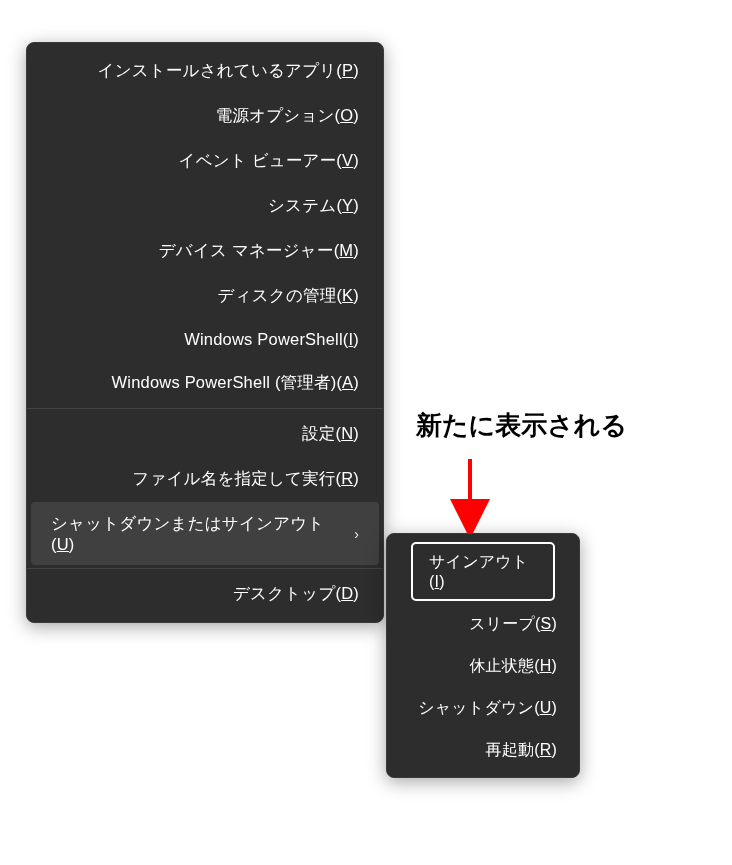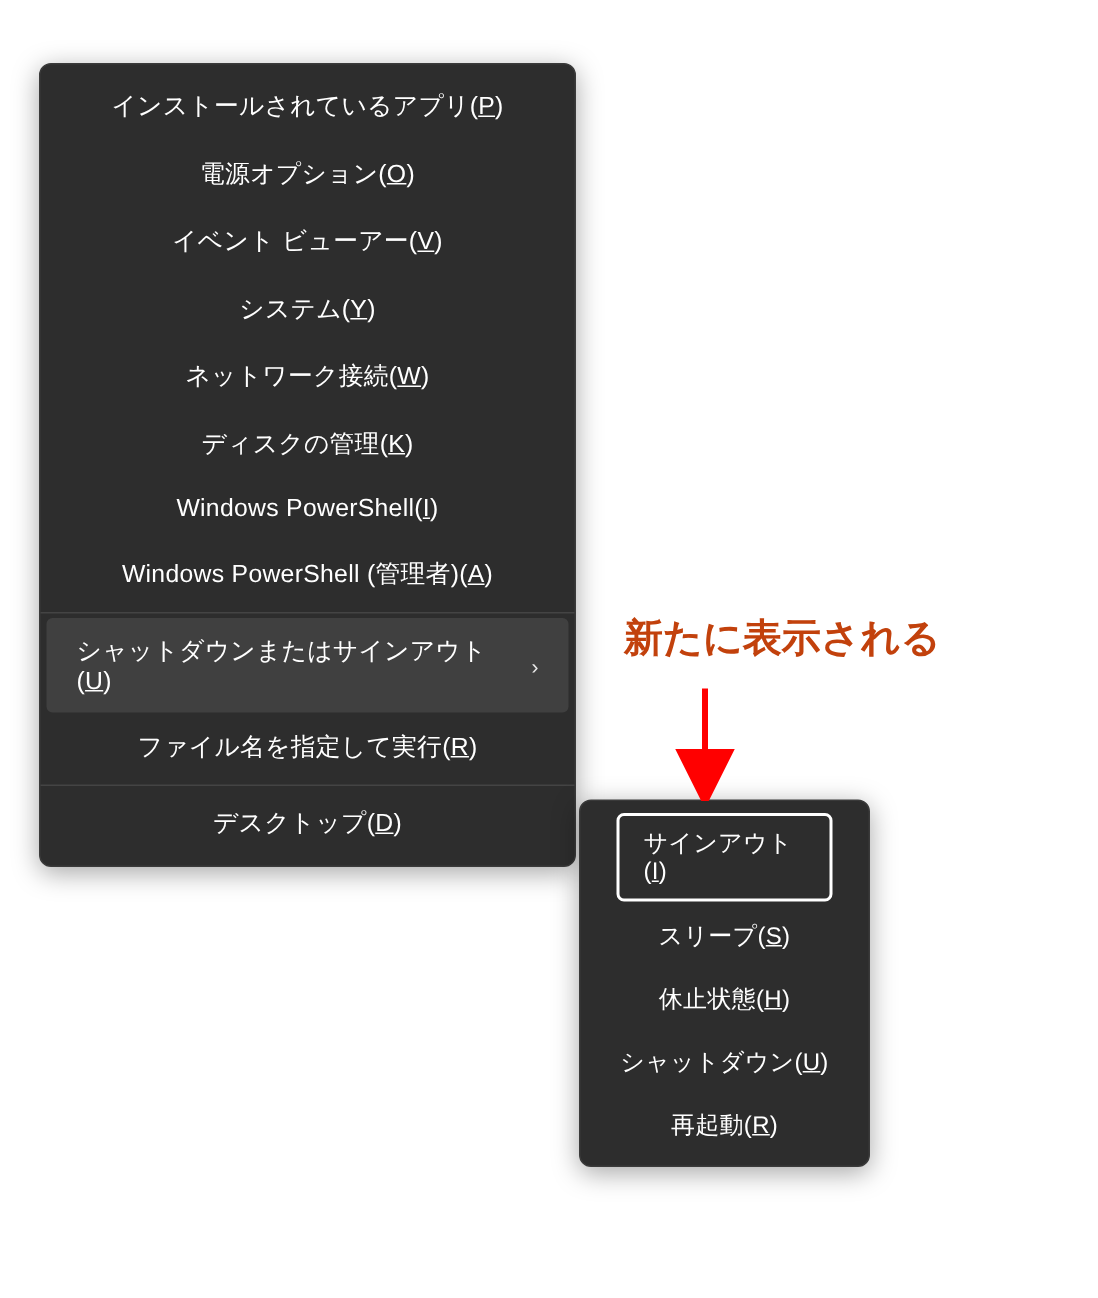--- a/index.html
+++ b/index.html
@@ -24,21 +24,21 @@
       background: #2d2d2d;
       border: 1px solid #3a3a3a;
       border-radius: 8px;
       box-shadow: 0 4px 18px rgba(0,0,0,0.35);
       padding: 5px 0;
     }
 
     .menu-item {
       display: flex;
       align-items: center;
-      justify-content: center;
+      justify-content: flex-end;
       padding: 11px 20px;
       color: #ffffff;
       font-size: 16.5px;
       cursor: pointer;
       border-radius: 4px;
       margin: 1px 4px;
     }
 
     .menu-item.highlighted {
       background: #404040;
@@ -87,21 +87,21 @@
       margin: 3px 24px;
       padding: 8px 16px;
     }
 
     .annotation {
       position: absolute;
       top: 408px;
       left: 416px;
       font-size: 26px;
       font-weight: bold;
-      color: #c2410c;
+      color: #000000;
     }
 
     .arrow {
       position: absolute;
       top: 454px;
       left: 450px;
       width: 40px;
       height: 80px;
     }
 
@@ -120,38 +120,41 @@
     <div class="menu-item">
       <span class="label">電源オプション(<span class="accelerator">O</span>)</span>
     </div>
     <div class="menu-item">
       <span class="label">イベント ビューアー(<span class="accelerator">V</span>)</span>
     </div>
     <div class="menu-item">
       <span class="label">システム(<span class="accelerator">Y</span>)</span>
     </div>
     <div class="menu-item">
-      <span class="label">ネットワーク接続(<span class="accelerator">W</span>)</span>
+      <span class="label">デバイス マネージャー(<span class="accelerator">M</span>)</span>
     </div>
     <div class="menu-item">
       <span class="label">ディスクの管理(<span class="accelerator">K</span>)</span>
     </div>
     <div class="menu-item">
       <span class="label">Windows PowerShell(<span class="accelerator">I</span>)</span>
     </div>
     <div class="menu-item">
       <span class="label">Windows PowerShell (管理者)(<span class="accelerator">A</span>)</span>
     </div>
     <div class="menu-separator"></div>
+    <div class="menu-item">
+      <span class="label">設定(<span class="accelerator">N</span>)</span>
+    </div>
+    <div class="menu-item">
+      <span class="label">ファイル名を指定して実行(<span class="accelerator">R</span>)</span>
+    </div>
     <div class="menu-item highlighted">
       <span class="label">シャットダウンまたはサインアウト(<span class="accelerator">U</span>)</span>
       <span class="chevron">›</span>
-    </div>
-    <div class="menu-item">
-      <span class="label">ファイル名を指定して実行(<span class="accelerator">R</span>)</span>
     </div>
     <div class="menu-separator"></div>
     <div class="menu-item">
       <span class="label">デスクトップ(<span class="accelerator">D</span>)</span>
     </div>
   </div>
 
 <div class="submenu" id="sub-menu">
     <div class="menu-item selected">
       <span class="label">サインアウト(<span class="accelerator">I</span>)</span>

